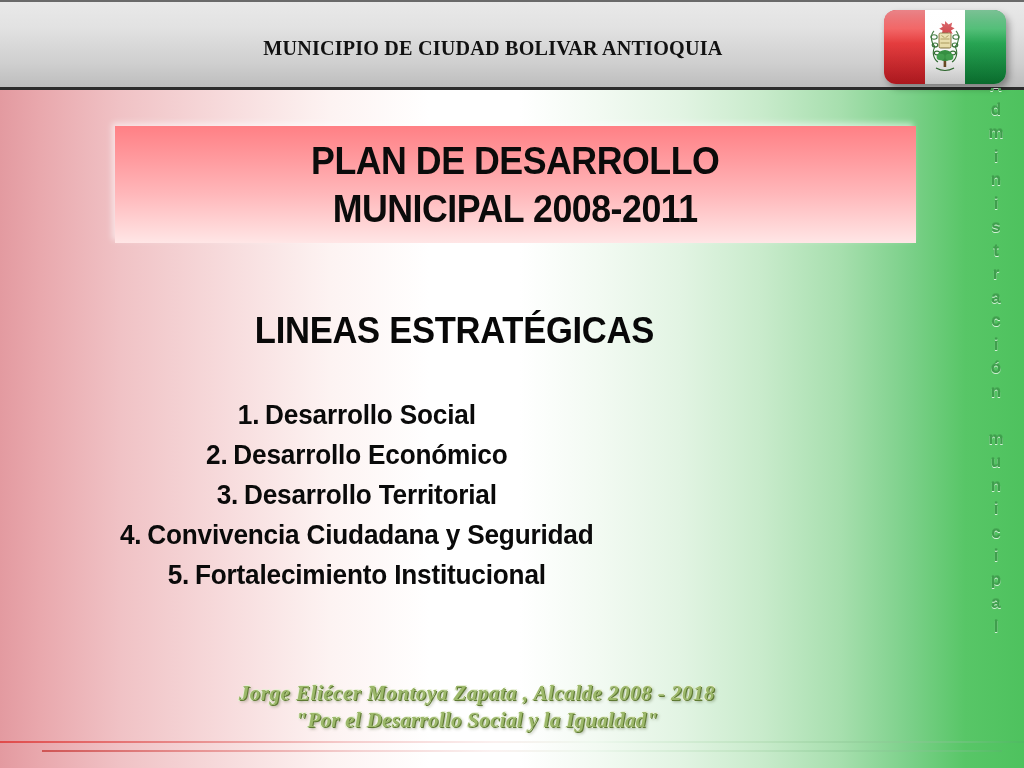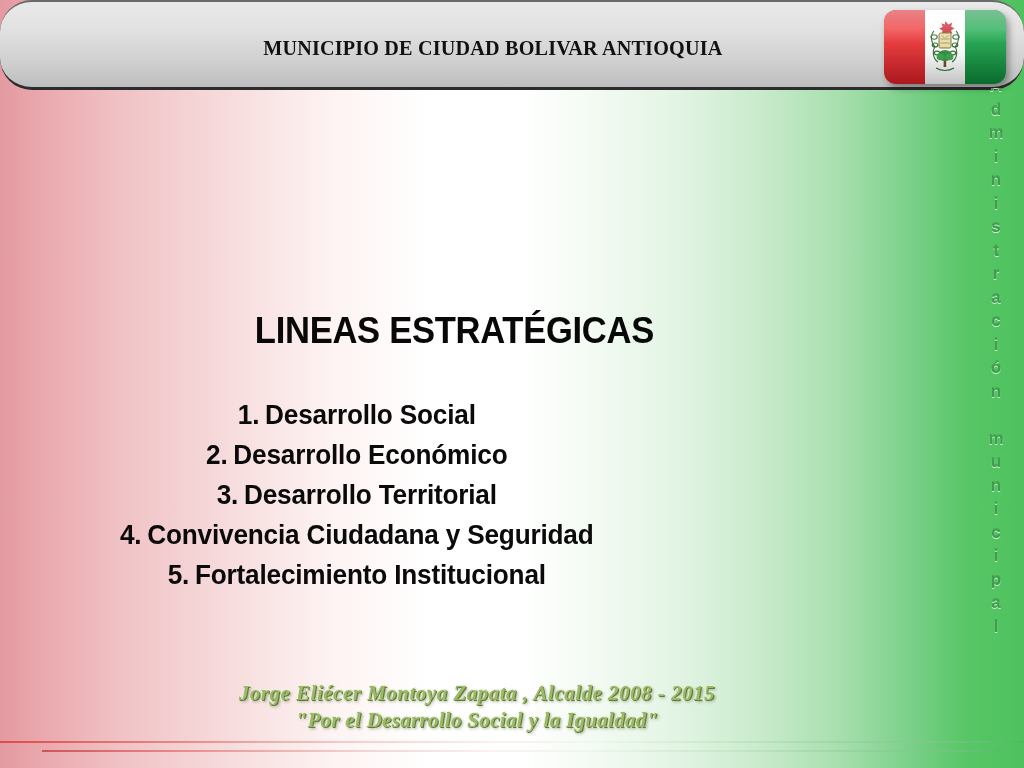--- a/index.html
+++ b/index.html
@@ -41,21 +41,20 @@
   #header-bar {
     position: absolute;
     left: 0;
     top: 0;
     width: 1024px;
     height: 90px;
     background: linear-gradient(to bottom, #e9e9e9 0%, #e2e2e2 30%, #cfcfcf 72%, #bdbdbd 100%);
     border-top: 2px solid #6a6a6a;
     border-bottom: 3px solid #2c2c2c;
     box-sizing: border-box;
-    border-radius: 32px;
   }
   #header-inner {
     position: relative;
     width: 100%;
     height: 100%;
   }
   #header-title {
     position: absolute;
     left: 0;
     right: 0;
@@ -291,20 +290,24 @@
             <ellipse cx="12.6" cy="38" rx="4" ry="3.2" fill="#3da14a"></ellipse>
             <ellipse cx="21.4" cy="38" rx="4" ry="3.2" fill="#3da14a"></ellipse>
           </g>
           <path d="M8 49 q9 5 18 0" fill="none" stroke="#2a6a2a" stroke-width="1.2"></path>
         </svg>
         <div class="flag-gloss"></div>
       </div>
     </div>
   </div>
 
+  <div id="title-banner">
+    <div class="banner-line">PLAN DE DESARROLLO</div>
+    <div class="banner-line">MUNICIPAL 2008-2011</div>
+  </div>
 
   <div id="section-heading">LINEAS ESTRATÉGICAS</div>
 
   <ul id="lines-list">
     <li>
       <span class="li-num">1.</span><span>Desarrollo Social</span>
     </li>
     <li>
       <span class="li-num">2.</span><span>Desarrollo Económico</span>
     </li>
@@ -340,20 +343,20 @@
       <span class="vchar">n</span>
       <span class="vchar">i</span>
       <span class="vchar">c</span>
       <span class="vchar">i</span>
       <span class="vchar">p</span>
       <span class="vchar">a</span>
       <span class="vchar">l</span>
     </div>
 
   <div id="footer-signature">
-    <div class="sig-line" id="sig-name">Jorge Eliécer Montoya Zapata , Alcalde  2008 - 2015</div>
+    <div class="sig-line" id="sig-name">Jorge Eliécer Montoya Zapata , Alcalde  2008 - 2018</div>
     <div class="sig-line" id="sig-motto">"Por el Desarrollo Social  y la Igualdad"</div>
   </div>
 
   <div id="rule-top"></div>
   <div id="rule-bottom"></div>
 
 </div>
 
 </body></html>

